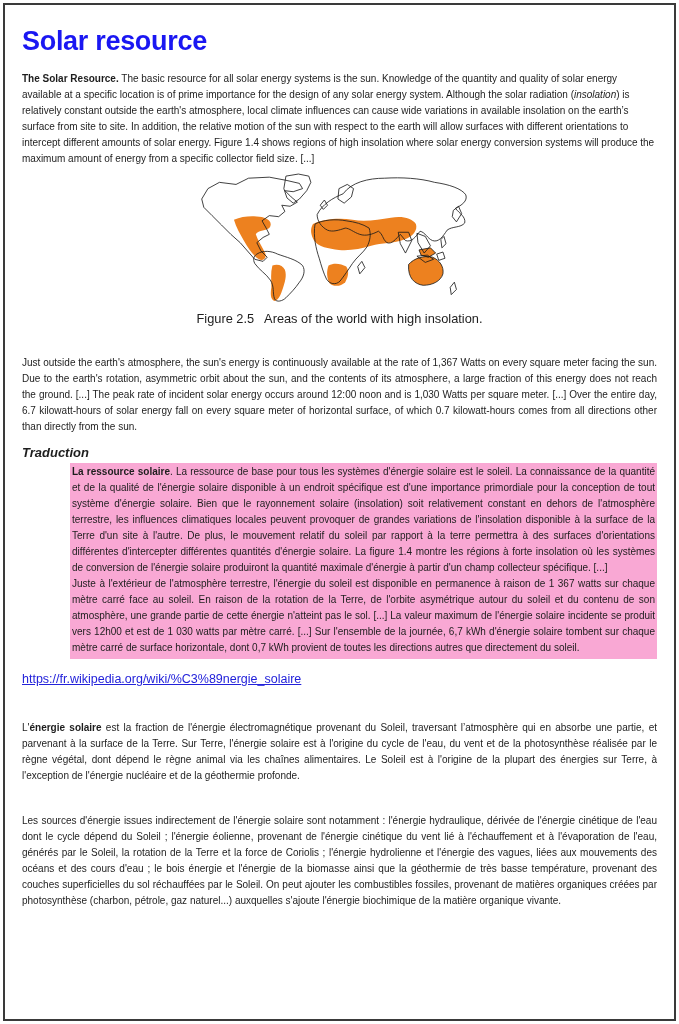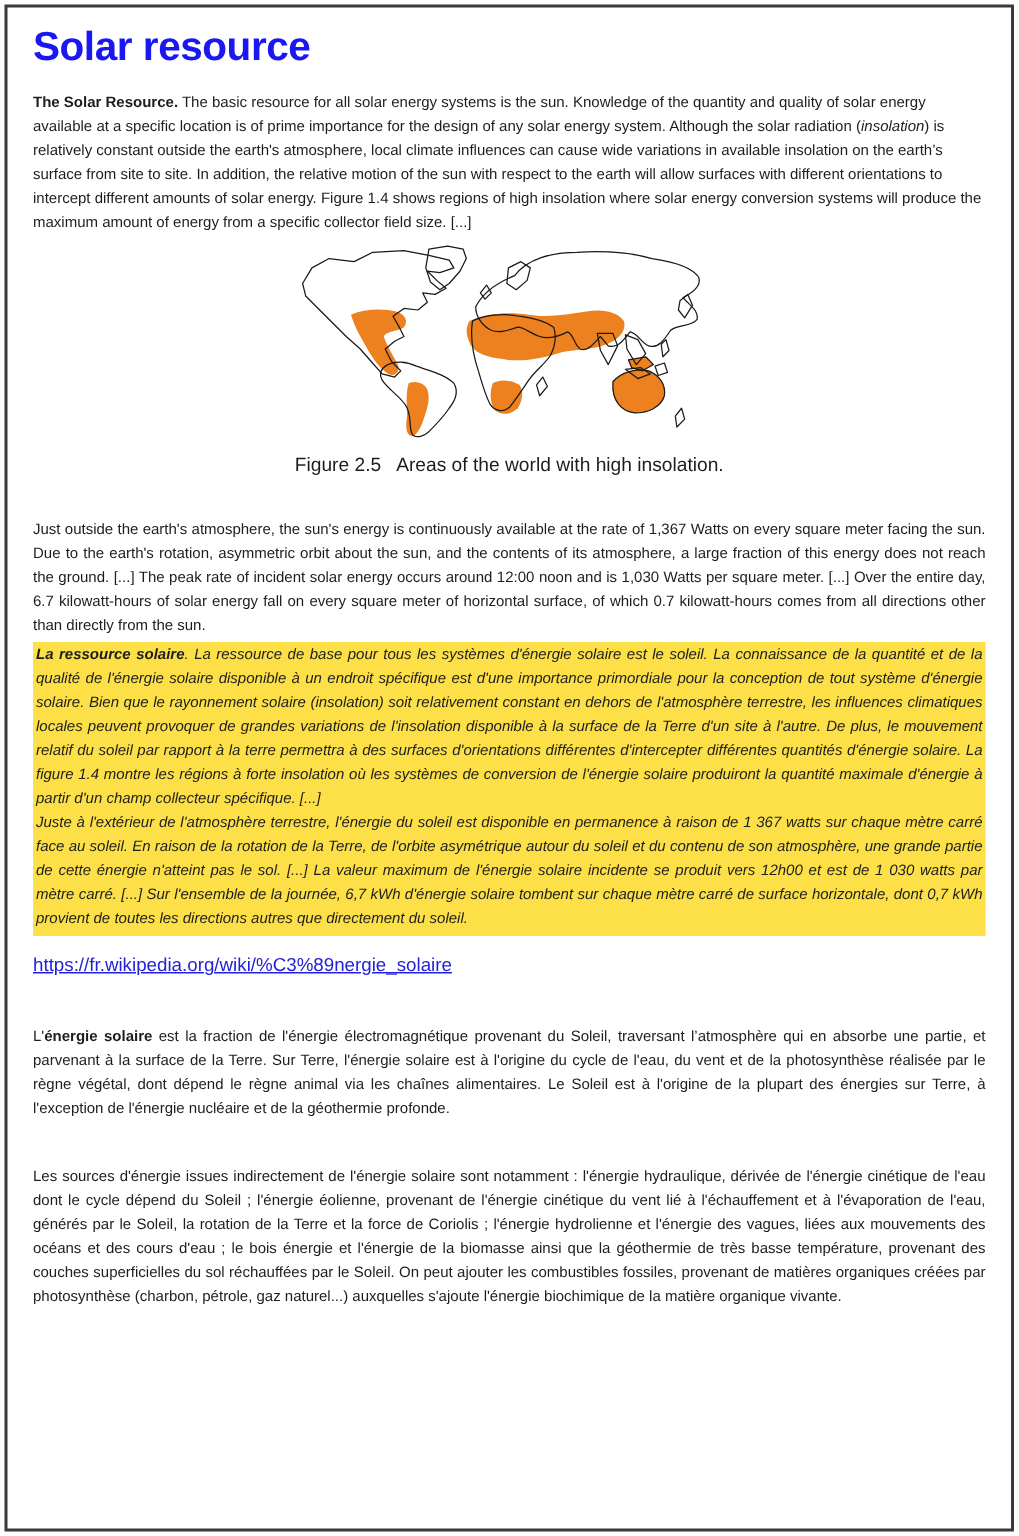--- a/index.html
+++ b/index.html
@@ -15,21 +15,21 @@
     padding: 9px 17px 8px 17px;
     box-sizing: border-box;
     overflow: hidden;
     background: #ffffff;
   }
   .doc-title {
     color: #1a17f2;
     font-size: 27px;
     font-weight: bold;
     letter-spacing: -0.3px;
-    margin: 2px 0 14px 0;
+    margin: 12px 0 14px 0;
   }
   .doc-link {
     display: inline-block;
     color: #2322da;
     font-size: 12.5px;
     text-decoration: underline;
     margin: 0 0 5px 0;
     cursor: pointer;
   }
   .para {
@@ -49,23 +49,23 @@
     white-space: pre-wrap;
     line-height: 15px;
   }
   .trad-heading {
     font-size: 13px;
     font-weight: bold;
     font-style: italic;
     margin: 10px 0 3px 0;
   }
   .highlight {
-    background: #fde047;
-    font-style: italic;
+    background: #f9a8d4;
     padding: 1px 2px 3px 2px;
+    margin-left: 48px;
   }
   .highlight .para { margin: 0; }
   .gap-sm { height: 10px; }
 </style>
 </head>
 <body>
 
 <div class="page">
 
   <h1 class="doc-title">Solar resource</h1>
@@ -125,20 +125,21 @@
           <path d="M216,74 L227,72 L232,77 L225,81 L218,79 Z"></path>
           <path d="M246,110 L250,105 L252,112 L247,117 Z"></path>
         </g>
       </svg>
     </span>
     <div class="fig-caption">Figure 2.5   Areas of the world with high insolation.</div>
   </div>
 
   <p class="para just">Just outside the earth's atmosphere, the sun's energy is continuously available at the rate of 1,367 Watts on every square meter facing the sun. Due to the earth's rotation, asymmetric orbit about the sun, and the contents of its atmosphere, a large fraction of this energy does not reach the ground. [...] The peak rate of incident solar energy occurs around 12:00 noon and is 1,030 Watts per square meter. [...] Over the entire day, 6.7 kilowatt-hours of solar energy fall on every square meter of horizontal surface, of which 0.7 kilowatt-hours comes from all directions other than directly from the sun.</p>
 
+  <div class="trad-heading">Traduction</div>
 
   <div class="highlight">
     <p class="para just"><span class="bold">La ressource solaire</span><span>. La ressource de base pour tous les systèmes d'énergie solaire est le soleil. La connaissance de la quantité et de la qualité de l'énergie solaire disponible à un endroit spécifique est d'une importance primordiale pour la conception de tout système d'énergie solaire. Bien que le rayonnement solaire (insolation) soit relativement constant en dehors de l'atmosphère terrestre, les influences climatiques locales peuvent provoquer de grandes variations de l'insolation disponible à la surface de la Terre d'un site à l'autre. De plus, le mouvement relatif du soleil par rapport à la terre permettra à des surfaces d'orientations différentes d'intercepter différentes quantités d'énergie solaire. La figure 1.4 montre les régions à forte insolation où les systèmes de conversion de l'énergie solaire produiront la quantité maximale d'énergie à partir d'un champ collecteur spécifique. [...]</span></p>
     <p class="para just">Juste à l'extérieur de l'atmosphère terrestre, l'énergie du soleil est disponible en permanence à raison de 1 367 watts sur chaque mètre carré face au soleil. En raison de la rotation de la Terre, de l'orbite asymétrique autour du soleil et du contenu de son atmosphère, une grande partie de cette énergie n'atteint pas le sol. [...] La valeur maximum de l'énergie solaire incidente se produit vers 12h00 et est de 1 030 watts par mètre carré. [...] Sur l'ensemble de la journée, 6,7 kWh d'énergie solaire tombent sur chaque mètre carré de surface horizontale, dont 0,7 kWh provient de toutes les directions autres que directement du soleil.</p>
   </div>
 
   <div class="gap-sm"></div>
 
   <a class="doc-link">https://fr.wikipedia.org/wiki/%C3%89nergie_solaire</a>
 

